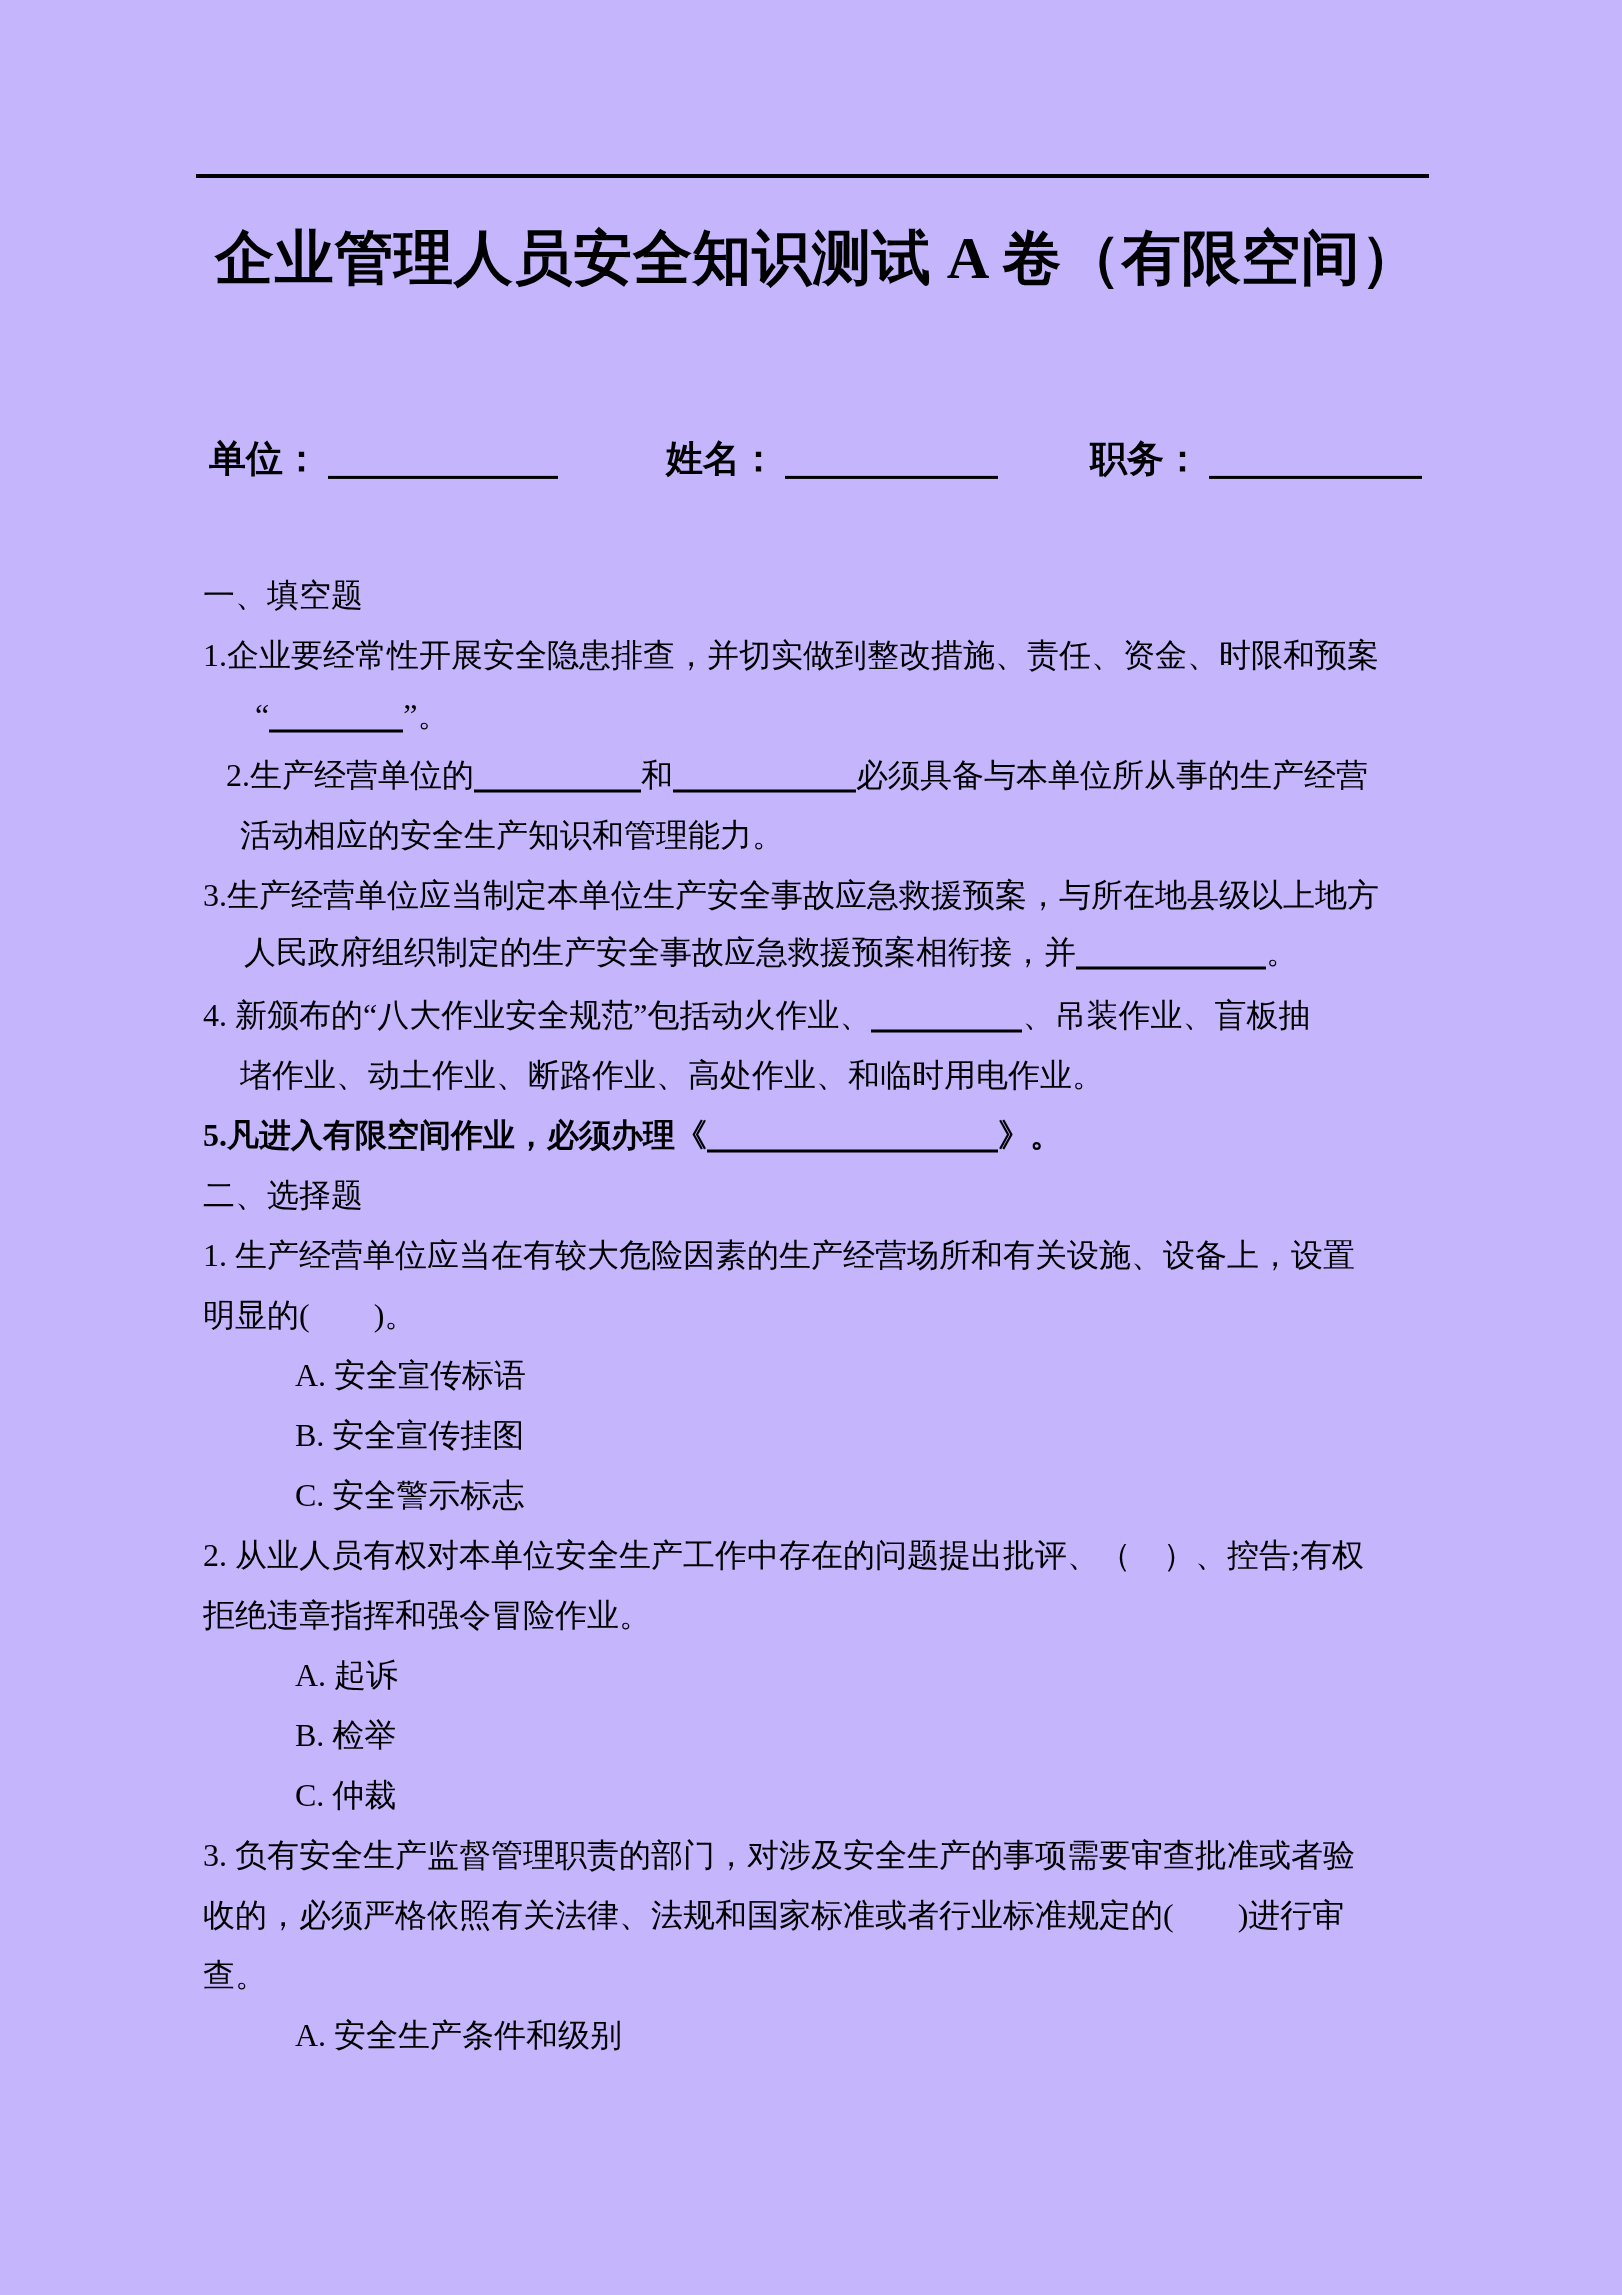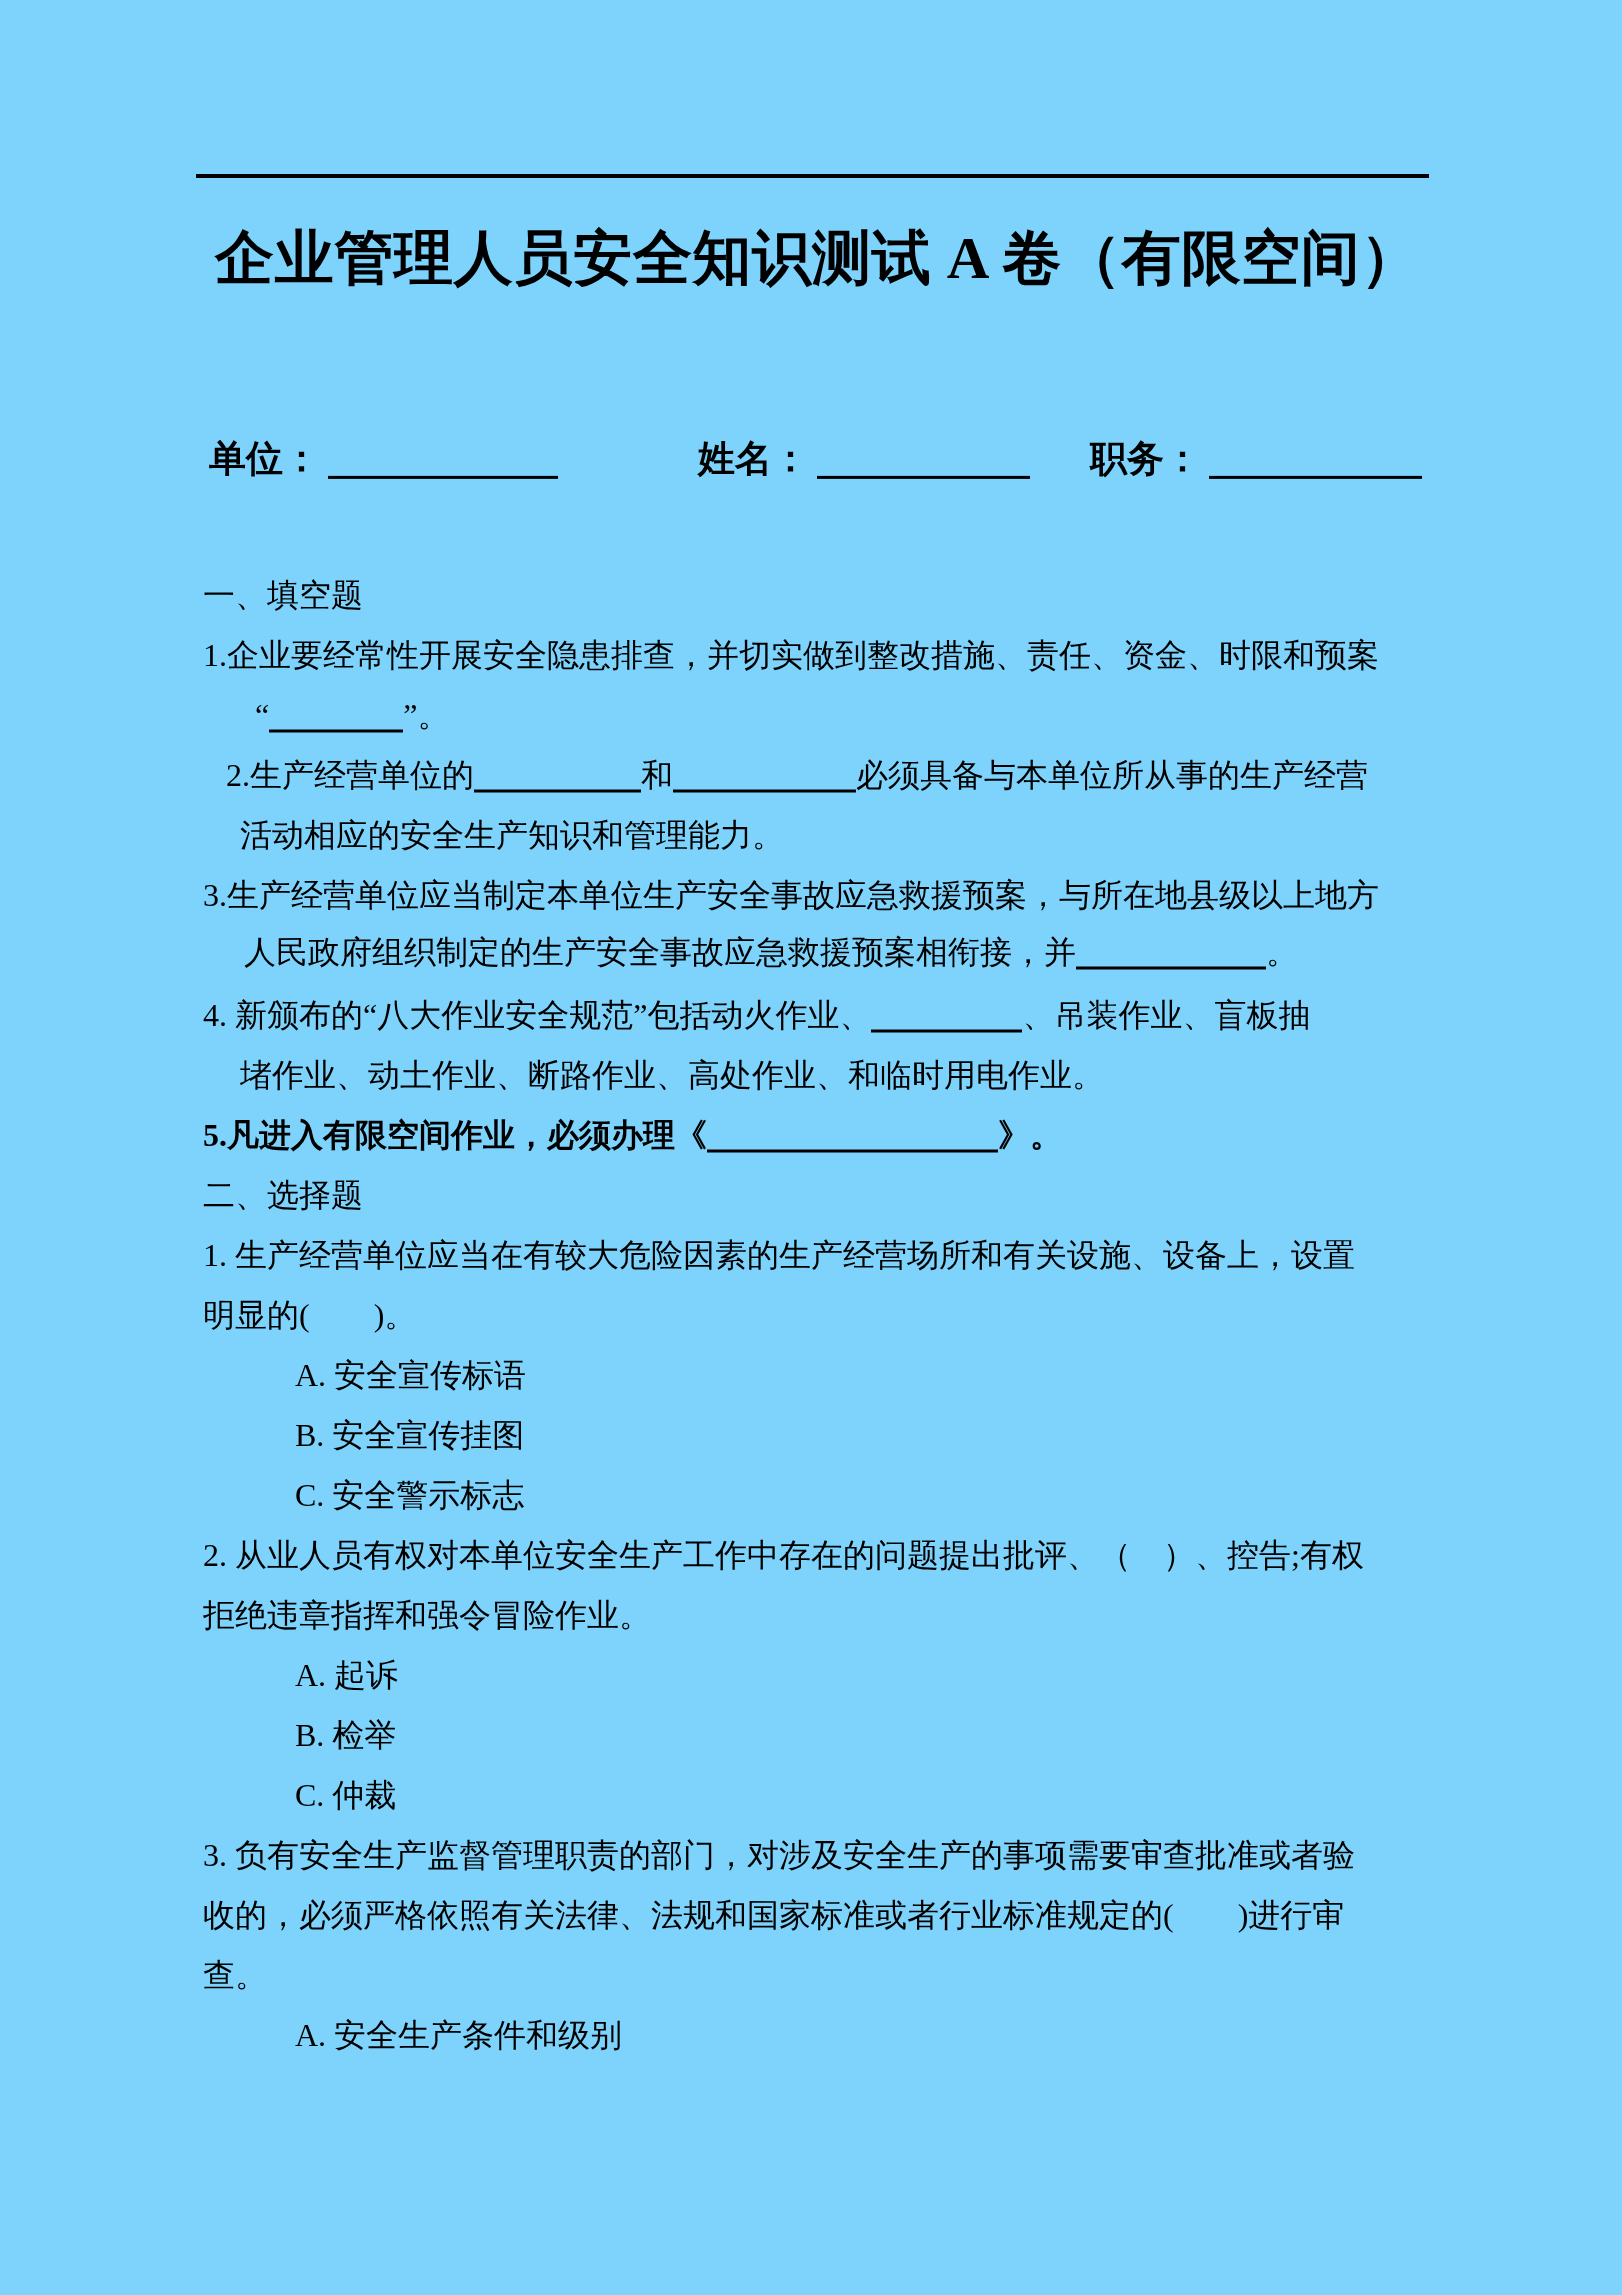--- a/index.html
+++ b/index.html
@@ -4,21 +4,21 @@
 <style>
   html, body { margin: 0; padding: 0; }
   body {
     width: 1623px; height: 2295px;
     background: #ffffff;
     color: #000000;
     font-family: "Liberation Serif", "DejaVu Serif", serif;
     position: relative;
     overflow: hidden;
   }
-  .page { position: absolute; inset: 0; background: #7dd3fc; }
+  .page { position: absolute; inset: 0; background: #c4b5fd; }
 
   .header-rule {
     position: absolute;
     left: 196px; top: 174px;
     width: 1233px; height: 0;
     border-top: 4.6px solid #000;
   }
 
   .doc-title {
     position: absolute;
@@ -58,21 +58,21 @@
 </head>
 <body>
 
 <div class="page">
   <div class="header-rule"></div>
 
   <div class="doc-title">企业管理人员安全知识测试 A 卷（有限空间）</div>
 
   <div class="info-row">
       <span class="info-group" style="left: 209px;"><span class="info-label">单位：</span><span class="info-blank" style="width: 230px;"></span></span>
-      <span class="info-group" style="left: 698px;"><span class="info-label">姓名：</span><span class="info-blank" style="width: 213px;"></span></span>
+      <span class="info-group" style="left: 666px;"><span class="info-label">姓名：</span><span class="info-blank" style="width: 213px;"></span></span>
       <span class="info-group" style="left: 1090px;"><span class="info-label">职务：</span><span class="info-blank" style="width: 213px;"></span></span>
     </div>
 
   <div class="doc-body">
       <div class="line" style="padding-left: 0px;"><span>一、填空题</span></div>
       <div class="line" style="padding-left: 0px;"><span>1.企业要经常性开展安全隐患排查，并切实做到整改措施、责任、资金、时限和预案</span></div>
       <div class="line" style="padding-left: 52px;"><span>“</span><span class="blank-seg" style="width: 134px;"></span><span>”。</span></div>
       <div class="line" style="padding-left: 23px;"><span>2.生产经营单位的</span><span class="blank-seg" style="width: 167px;"></span><span>和</span><span class="blank-seg" style="width: 183px;"></span><span>必须具备与本单位所从事的生产经营</span></div>
       <div class="line" style="padding-left: 37px;"><span>活动相应的安全生产知识和管理能力。</span></div>
       <div class="line" style="padding-left: 0px;"><span>3.生产经营单位应当制定本单位生产安全事故应急救援预案，与所在地县级以上地方</span></div>

